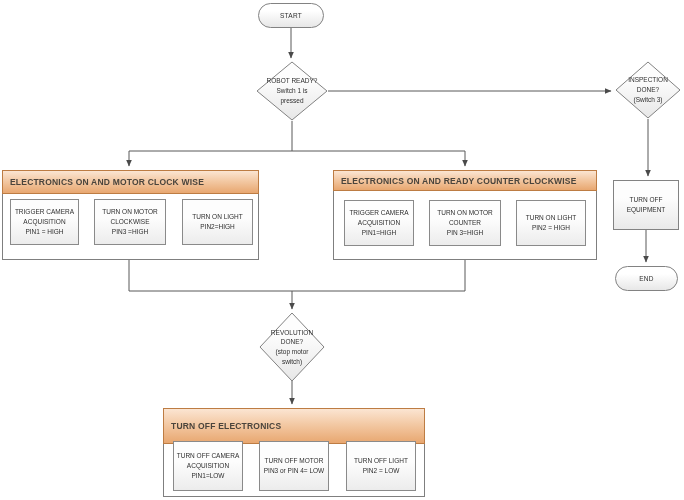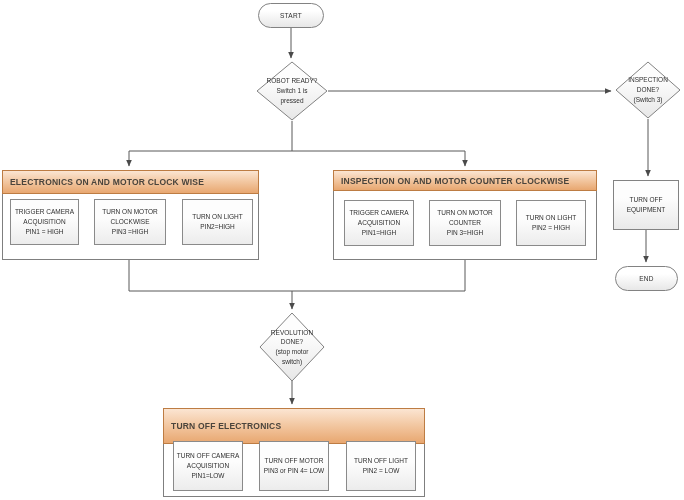--- a/index.html
+++ b/index.html
@@ -110,21 +110,21 @@
 PIN3 =HIGH</span>
     </div>
     <div class="step" style="left:179px;top:28px;width:71px;height:46px;">
       <span class="lbl">TURN ON LIGHT
 PIN2=HIGH</span>
     </div>
   </div>
 
   <div class="group" style="left:333px;top:170px;width:264px;height:90px;">
     <div class="group-header" style="margin:-1px;height:21px;">
-      <span>INSPECTION ON AND MOTOR COUNTER CLOCKWISE</span>
+      <span>ELECTRONICS ON AND READY COUNTER CLOCKWISE</span>
     </div>
     <div class="step" style="left:10px;top:29px;width:70px;height:46px;">
       <span class="lbl">TRIGGER CAMERA
 ACQUISITION
 PIN1=HIGH</span>
     </div>
     <div class="step" style="left:95px;top:29px;width:72px;height:46px;">
       <span class="lbl">TURN ON MOTOR
 COUNTER
 PIN 3=HIGH</span>

